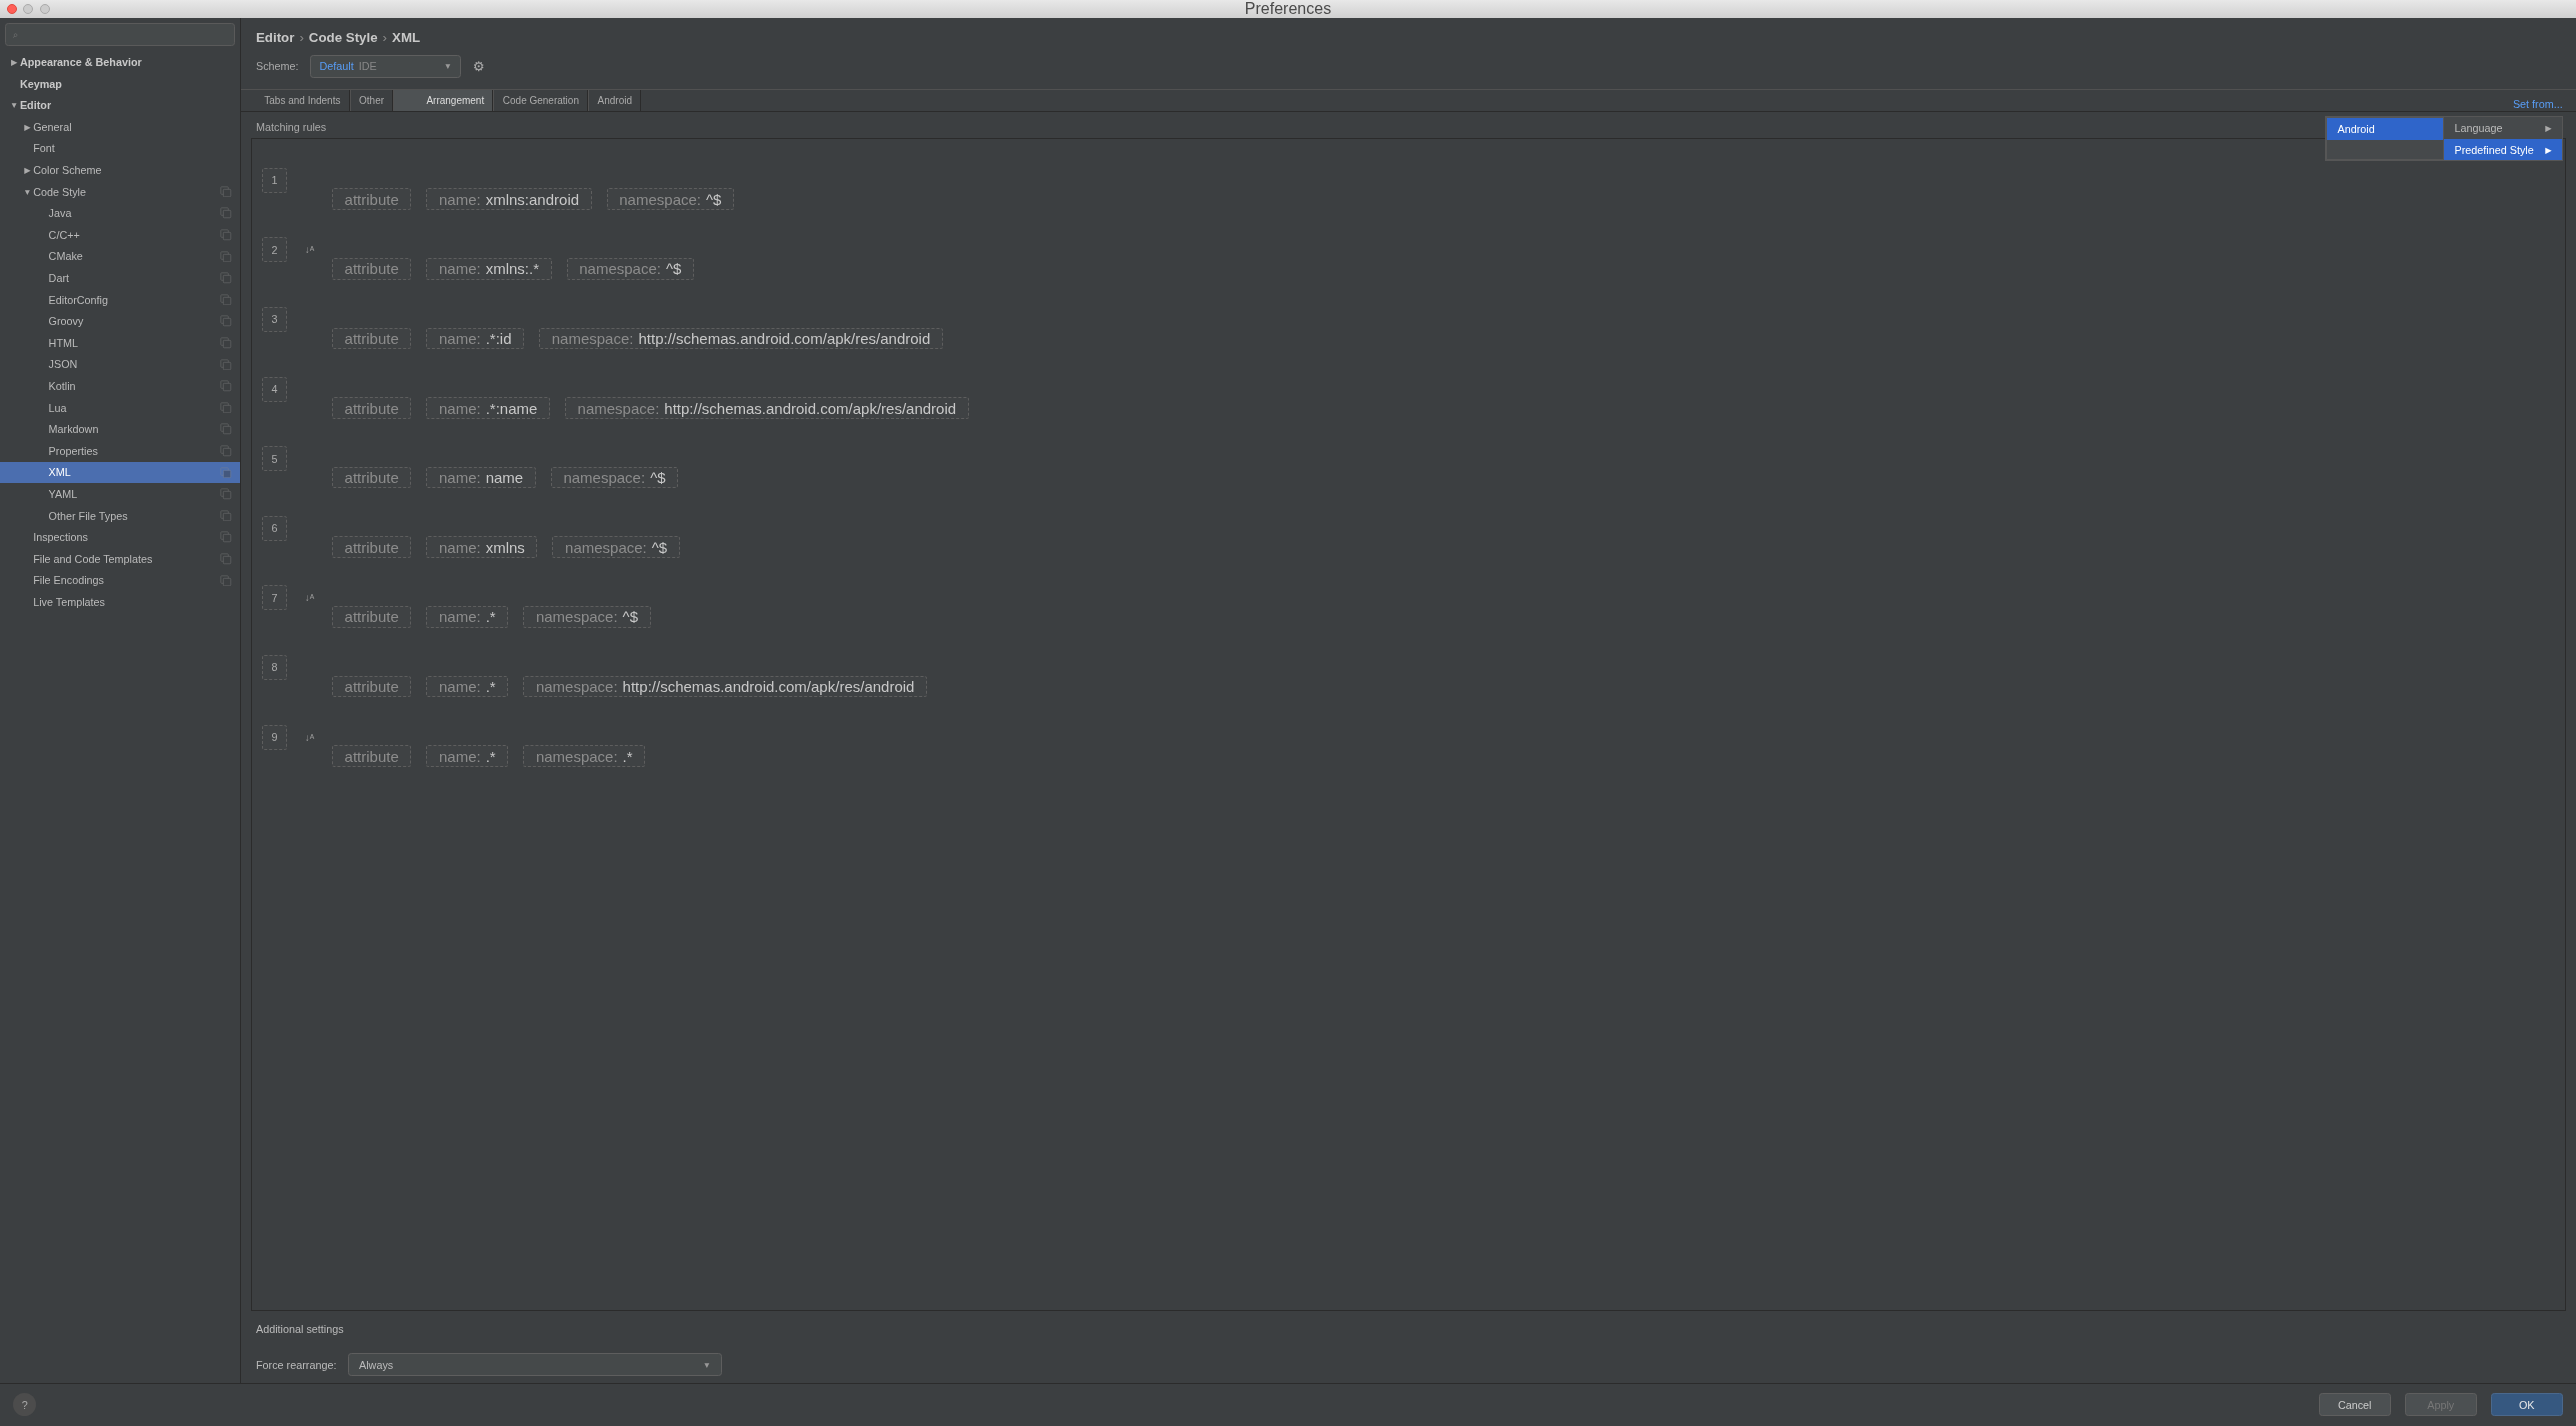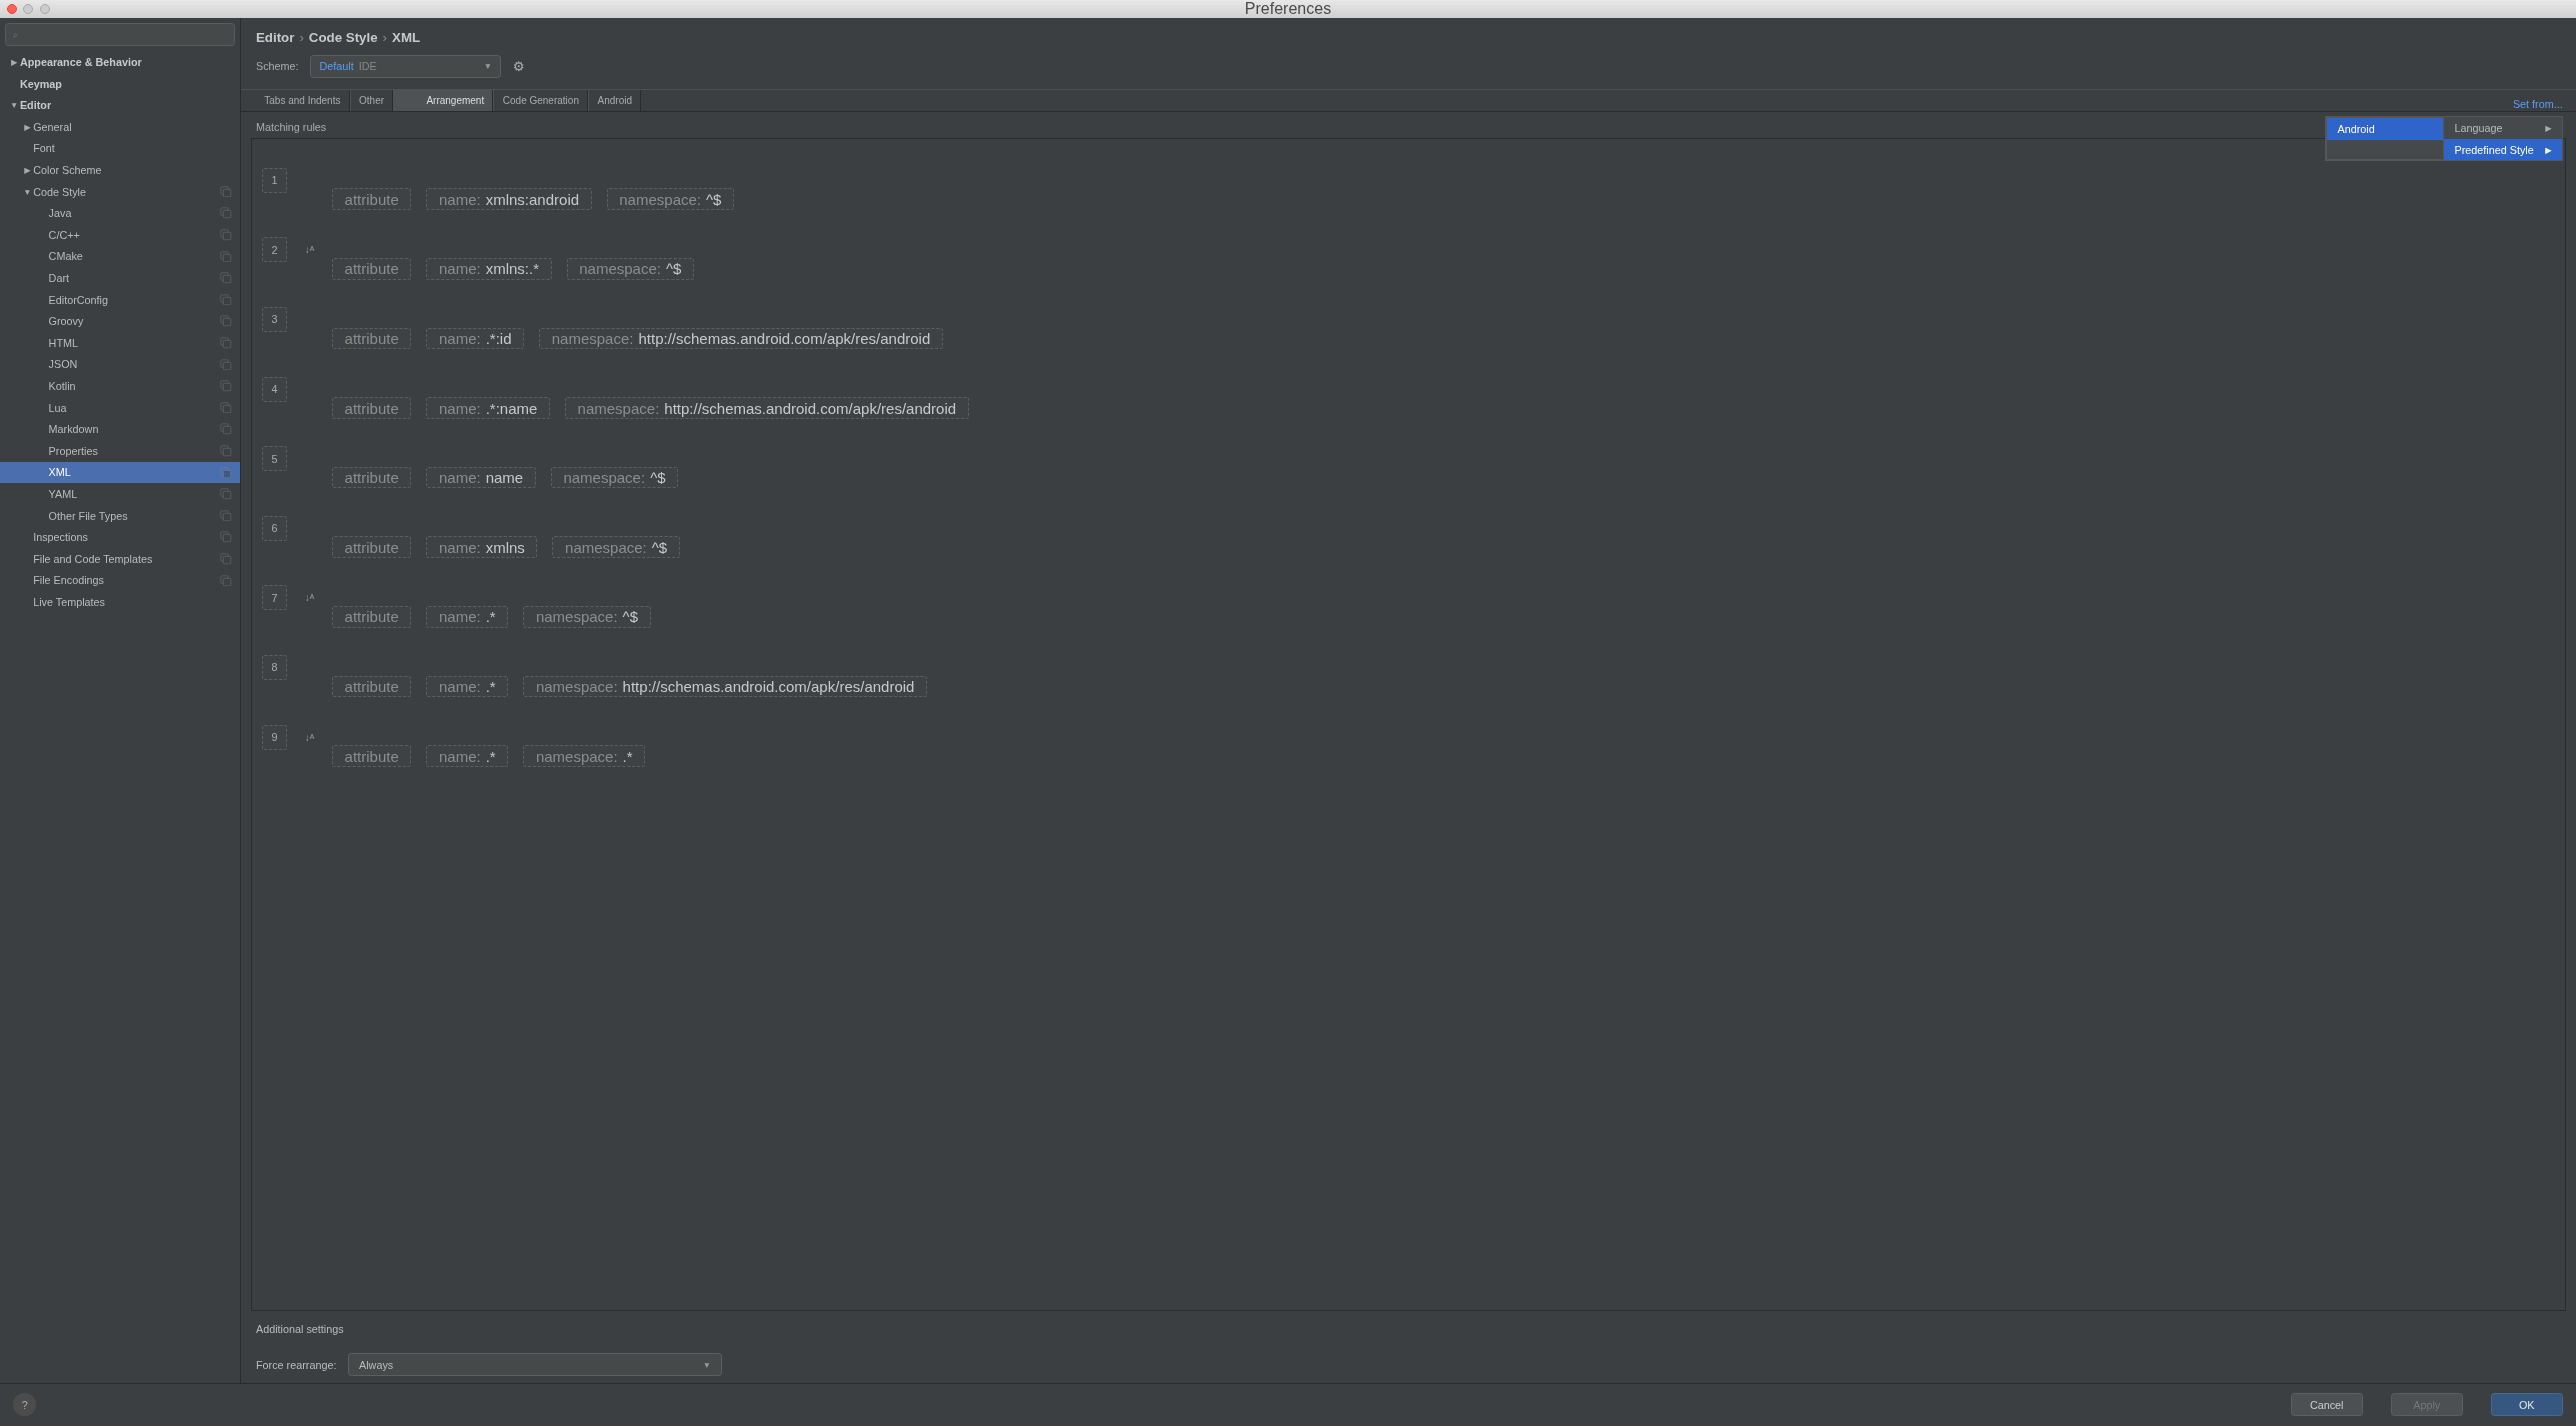--- a/index.html
+++ b/index.html
@@ -28,21 +28,21 @@
 .indent1 { padding-left: 21.6px; }
 .indent2 { padding-left: 37px; }
 
 .main { flex: 1; display: flex; flex-direction: column; background: #3c3f41; position: relative; }
 .crumbs { padding: 11.6px 15px 6.7px; font-size: 13.3px; color: #bbb; }
 .crumbs span { color: #c8c8c8; font-weight: bold; }
 .crumbs .sep { color: #888; margin: 0 5px; font-weight: normal; }
 
 .scheme-row { display: flex; align-items: center; gap: 11.6px; padding: 3.3px 15px 11.6px; }
 .scheme-label { color: #aaa; }
-.scheme-select { display: flex; align-items: center; width: 191px; height: 23px; background: #45494a; border: 0.8px solid #5e5e5e; border-radius: 3.3px; padding: 0 8.3px; }
+.scheme-select { display: flex; align-items: center; width: 151px; height: 23px; background: #45494a; border: 0.8px solid #5e5e5e; border-radius: 3.3px; padding: 0 8.3px; }
 .scheme-select .def { color: #589df6; }
 .scheme-select .ide { color: #888; margin-left: 5px; }
 .scheme-select .chev { margin-left: auto; color: #999; font-size: 8.3px; }
 .gear { color: #aaa; font-size: 13.3px; }
 
 .link-setfrom { position: absolute; right: 13.3px; top: 80px; color: #589df6; cursor: pointer; }
 
 .submenu { position: absolute; right: 13.3px; top: 98px; background: #46494b; border: 0.8px solid #565656; font-size: 10.8px; z-index: 10; }
 .submenu-row { display: flex; align-items: center; height: 21.6px; padding: 0 10px; min-width: 116px; gap: 11.6px; }
 .submenu-row .arr { margin-left: auto; color: #aaa; font-size: 8.3px; }
@@ -67,21 +67,21 @@
 .chip { border: 0.8px dashed #5e5e5e; border-radius: 2.5px; height: 21.6px; display: flex; align-items: center; padding: 0 11.6px; background: #3f4244; color: #8c8c8c; font-size: 15px; margin-top: 38px; }
 .chip .val { color: #c8c8c8; margin-left: 5px; }
 
 .additional { padding: 11.6px 15px; }
 .force-row { display: flex; align-items: center; gap: 11.6px; padding: 6.7px 15px; }
 .force-select { width: 374px; height: 23px; background: #45494a; border: 0.8px solid #5e5e5e; border-radius: 3.3px; display: flex; align-items: center; padding: 0 10px; }
 .force-select .chev { margin-left: auto; color: #999; font-size: 8.3px; }
 
 .footer { height: 43px; background: #3c3f41; border-top: 0.8px solid #2b2b2b; display: flex; align-items: center; padding: 0 13.3px; }
 .help-btn { width: 23px; height: 23px; border-radius: 50%; background: #4c4c4c; display: flex; align-items: center; justify-content: center; color: #aaa; }
-.footer-right { margin-left: auto; display: flex; gap: 28px; align-items: center; }
+.footer-right { margin-left: auto; display: flex; gap: 14px; align-items: center; }
 .btn { min-width: 72px; height: 23px; border-radius: 3.3px; background: #4c5052; border: 0.8px solid #5e5e5e; color: #ccc; display: flex; align-items: center; justify-content: center; padding: 0 15px; }
 .btn.disabled { color: #777; }
 .btn.primary { background: #365880; border-color: #4a688c; color: #e8e8e8; }
 
 svg.badge-icon { width: 11.6px; height: 11.6px; }
 </style>
 </head>
 <body>
 
 <div class="titlebar">

